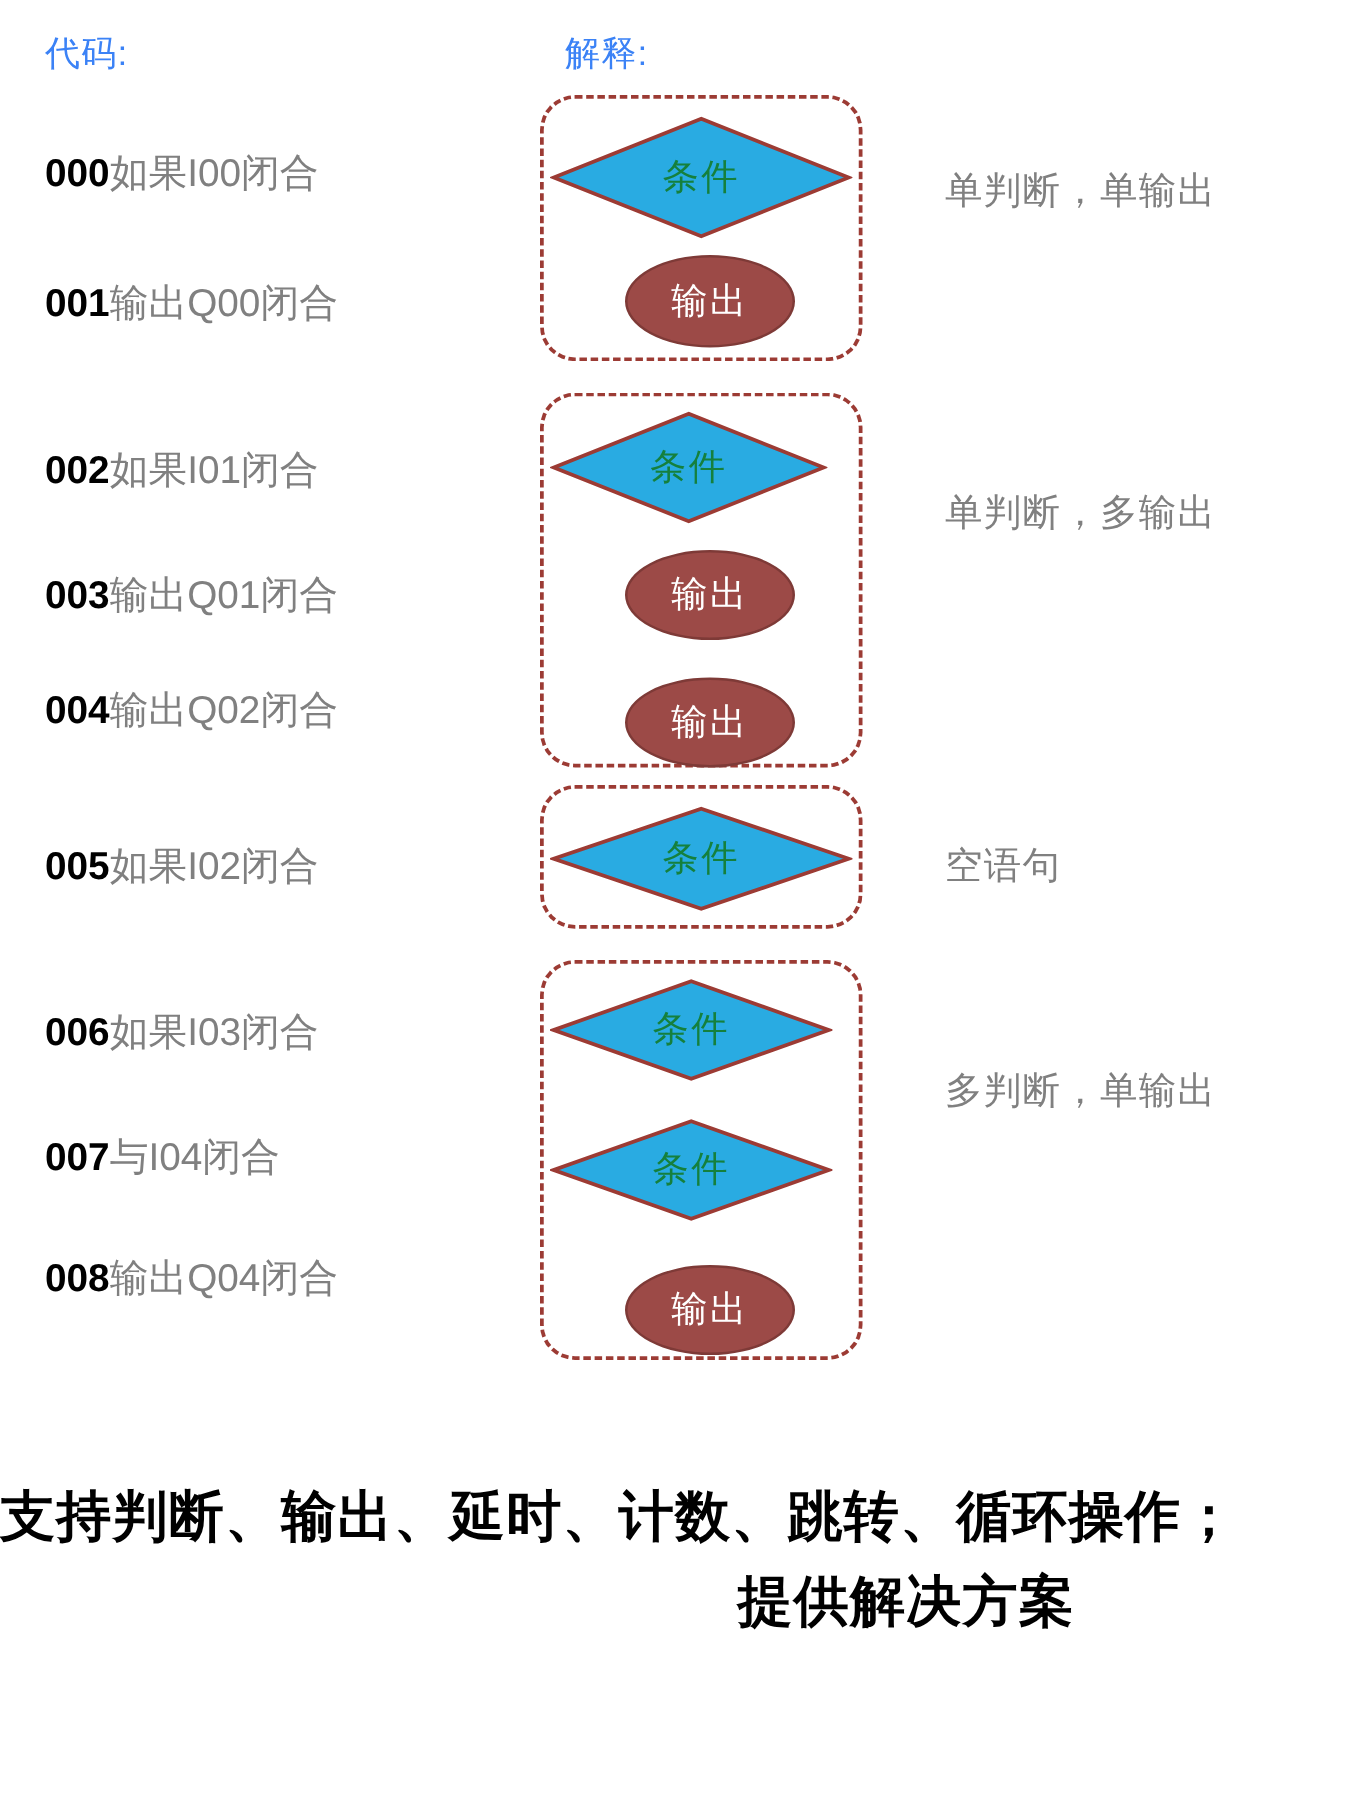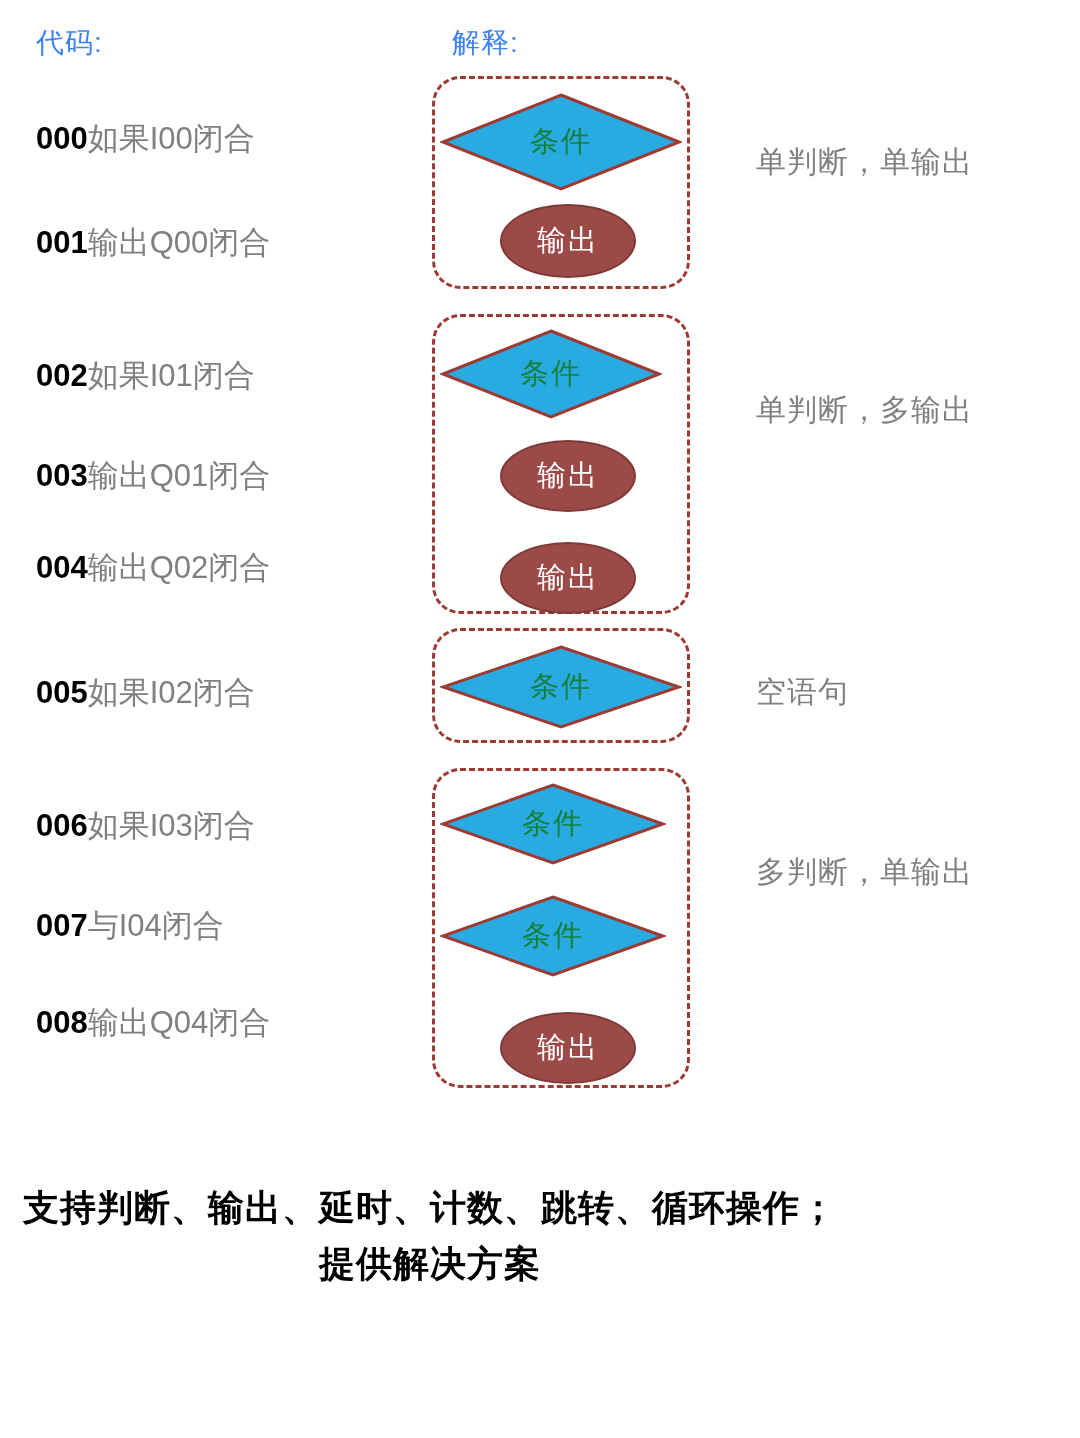--- a/index.html
+++ b/index.html
@@ -83,23 +83,23 @@
     letter-spacing: 1px;
     white-space: nowrap;
   }
 
   
   #footer {
     position: absolute;
     left: 0;
     top: 1180px;
     width: 860px;
-    text-align: center;
+    text-align: right;
     color: #000000;
-    font-size: 36px;
+    font-size: 44px;
     font-weight: 700;
     line-height: 1.55;
     letter-spacing: 1px;
   }
   #footer div { white-space: nowrap; }
 
   #bottom-label {
     position: absolute;
     left: 36px;
     top: 1388px;
@@ -131,21 +131,21 @@
     </div>
   <div id="groups-layer">
       <div class="group" style="left: 432px; top: 76px; width: 258px; height: 213px;"></div>
       <div class="diamond-wrap" style="left: 440px; top: 92px; width: 242px; height: 100px;">
         <svg width="242" height="100" viewBox="0 0 242 100">
           <polygon points="121,3 239,50 121,97 3,50" fill="#29ABE2" stroke="#9C3B34" stroke-width="3"></polygon>
         </svg>
         <div class="diamond-label">条件</div>
       </div>
       <div class="ellipse" style="left: 500px; top: 204px; width: 136px; height: 74px;">输出</div>
-      <div class="expl" style="left: 756px; top: 142px;">单判断，单输出</div>
+      <div class="expl" style="left: 756px; top: 132px;">单判断，单输出</div>
       <div class="group" style="left: 432px; top: 314px; width: 258px; height: 300px;"></div>
       <div class="diamond-wrap" style="left: 440px; top: 328px; width: 222px; height: 92px;">
         <svg width="222" height="92" viewBox="0 0 222 92">
           <polygon points="111,3 219,46 111,89 3,46" fill="#29ABE2" stroke="#9C3B34" stroke-width="3"></polygon>
         </svg>
         <div class="diamond-label">条件</div>
       </div>
       <div class="ellipse" style="left: 500px; top: 440px; width: 136px; height: 72px;">输出</div>
       <div class="ellipse" style="left: 500px; top: 542px; width: 136px; height: 72px;">输出</div>
       <div class="expl" style="left: 756px; top: 390px;">单判断，多输出</div>

